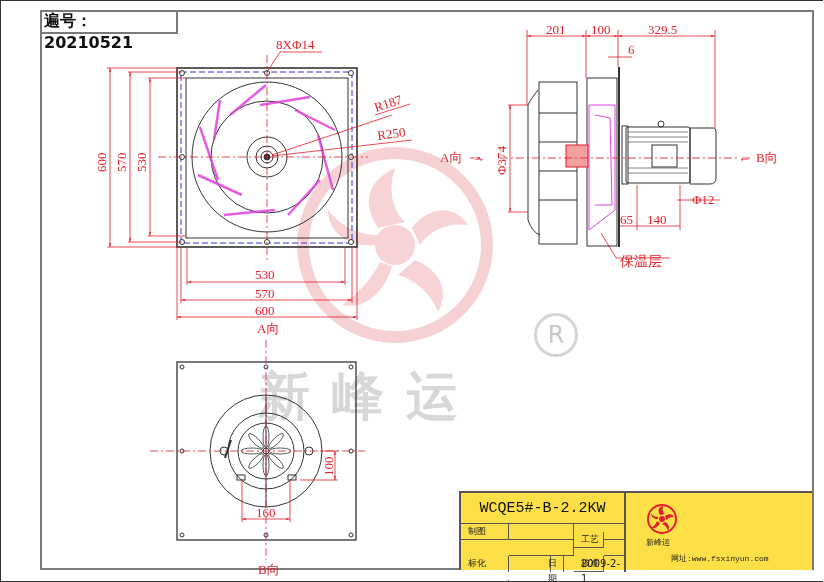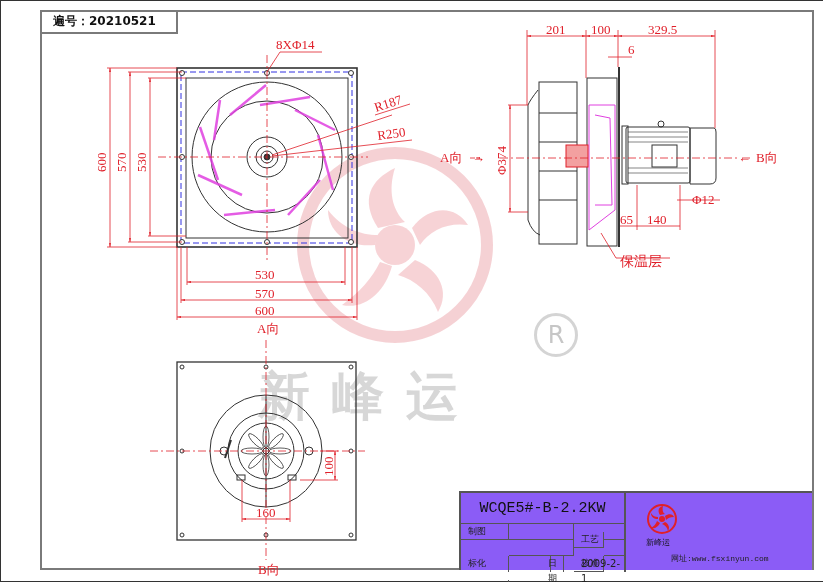--- a/index.html
+++ b/index.html
@@ -1,22 +1,22 @@
 <!DOCTYPE html>
 <html><head>
 <meta charset="utf-8">
 <style>
   html, body { margin:0; padding:0; background:#ffffff; }
   body { width:824px; height:582px; position:relative; overflow:hidden; font-family:"DejaVu Serif", serif; }
   .frame-outer { position:absolute; left:0; top:0; width:822px; height:580px; border:1px solid #333; border-right:none; }
   .frame-inner { position:absolute; left:40px; top:10px; width:774px; height:560px; border:2px solid #7a7a7a; box-sizing:border-box; }
-  .code-box { position:absolute; left:40px; top:10px; width:138px; height:24px; border:2px solid #7a7a7a; border-top:none; border-left:none; box-sizing:border-box; font-family:"DejaVu Sans", sans-serif; font-size:12px; font-weight:bold; line-height:22px; padding-left:13px; color:#111; }
+  .code-box { position:absolute; left:40px; top:10px; width:138px; height:24px; border:2px solid #7a7a7a; border-top:none; border-left:none; box-sizing:border-box; font-family:"DejaVu Sans", sans-serif; font-size:16px; font-weight:bold; line-height:22px; padding-left:4px; color:#111; }
   svg.drawing { position:absolute; left:0; top:0; }
   .dim { font-family:"Liberation Serif", serif; fill:#e0202a; font-size:13px; }
-  .title-block { position:absolute; left:459px; top:491px; width:353px; height:79px; border:2px solid #555; border-bottom:none; border-right:none; box-sizing:border-box; background:#8b5cf6; }
+  .title-block { position:absolute; left:459px; top:491px; width:353px; height:79px; border:2px solid #555; border-bottom:none; border-right:none; box-sizing:border-box; background:#fde047; }
   .tb-model { position:absolute; left:0; top:0; width:165px; height:31px; border-right:2px solid #555; border-bottom:1px solid #555; box-sizing:border-box; text-align:center; font-family:"Liberation Mono", monospace; font-size:15px; line-height:31px; color:#111; }
   .tb-grid { position:absolute; left:0; top:31px; width:165px; height:48px; border-right:2px solid #555; box-sizing:border-box; }
   .tb-cell { position:absolute; font-family:"DejaVu Sans", sans-serif; font-size:9px; color:#222; box-sizing:border-box; border-bottom:1px solid #555; border-right:1px solid #555; height:16px; line-height:15px; padding-left:7px; }
   .tb-logo { position:absolute; left:165px; top:0; width:188px; height:79px; }
   .brand-name { position:absolute; left:60px; top:16px; font-family:"DejaVu Sans", sans-serif; font-size:21px; color:#111; letter-spacing:1px; }
   .brand-small { position:absolute; left:20px; top:44px; font-family:"DejaVu Sans", sans-serif; font-size:8px; color:#111; }
   .brand-url { position:absolute; left:45px; top:60px; font-family:"Liberation Mono", monospace; font-size:8px; color:#222;text-align:right; }
   .wm-text { position:absolute; left:258px; top:362px; font-family:"DejaVu Sans", sans-serif; font-size:52px; font-weight:bold; color:rgba(140,140,140,0.35); letter-spacing:22px; }
   .wm-reg { position:absolute; left:534px; top:313px; width:44px; height:44px; border:3px solid rgba(160,160,160,0.45); border-radius:50%; box-sizing:border-box; text-align:center; line-height:38px; font-family:"DejaVu Sans", sans-serif; font-size:24px; color:rgba(160,160,160,0.6); }
 </style>

